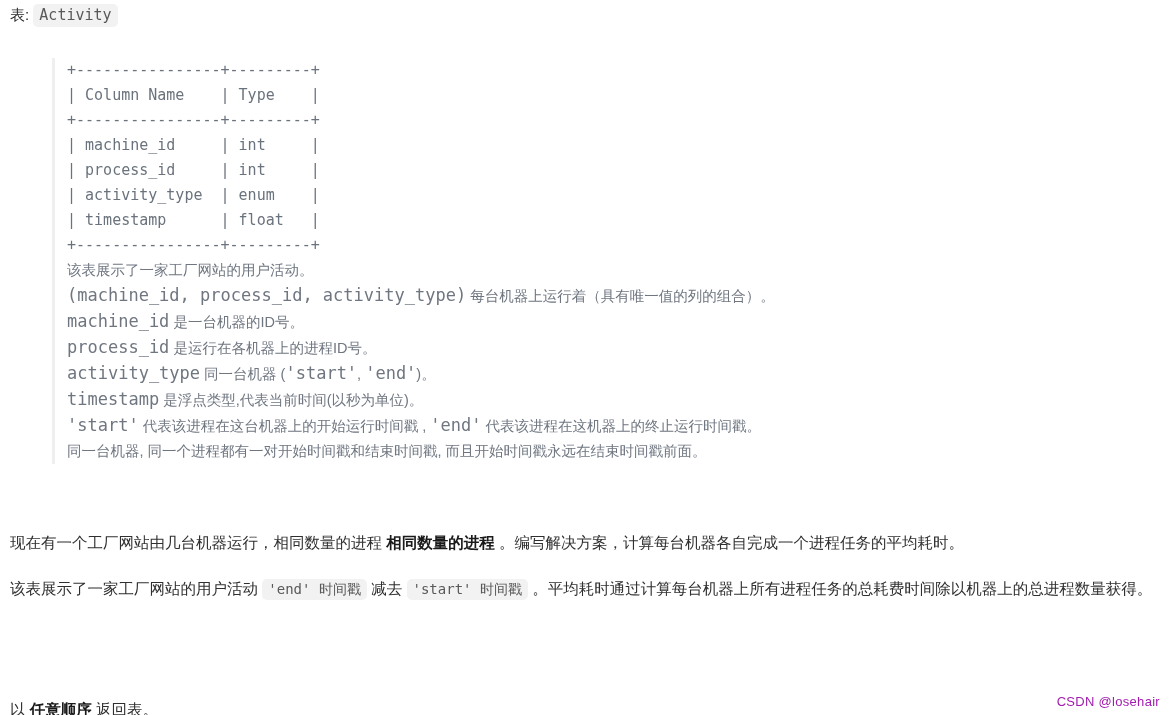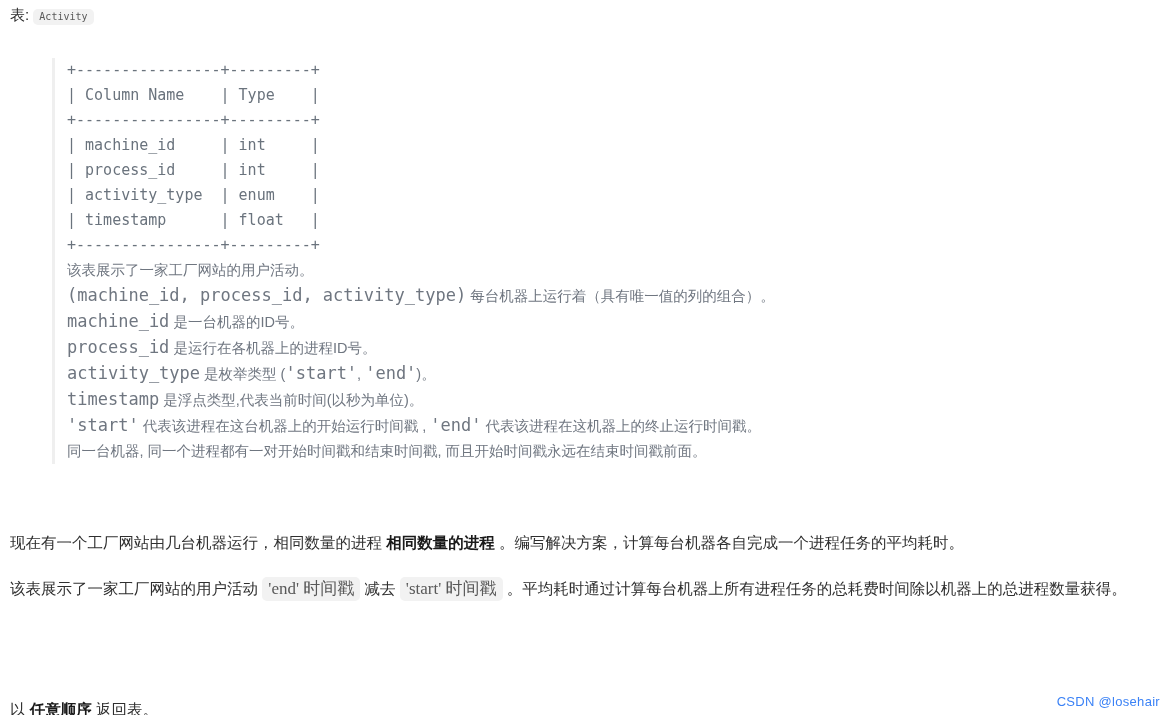--- a/index.html
+++ b/index.html
@@ -40,21 +40,21 @@
     font-family: "Liberation Sans", "DejaVu Sans", sans-serif;
     font-size: 15px;
     color: #2b2b2b;
   }
   code.inline {
     font-family: "DejaVu Sans Mono", "Liberation Mono", monospace;
     background: #f2f2f2;
     border-radius: 5px;
     padding: 2px 6px 3px 6px;
     color: #595959;
-    font-size: 10px;
+    font-size: 15px;
     white-space: pre;
   }
 
   
   .quote {
     position: absolute;
     left: 12px;
     top: 42px;
     width: 1150px;
     border-left: 3px solid #efefef;
@@ -92,34 +92,34 @@
   .para {
     position: absolute;
     font-size: 15.5px;
     line-height: 30px;
     color: #2f2f2f;
     left: 10px;
     width: 1154px;
     font-family: "Liberation Sans", "DejaVu Sans", sans-serif;
   }
   .para b { font-weight: bold; color: #1a1a1a; text-align: center; }
-  .para code.inline { font-size: 17px; font-family: Liberation Serif, serif; }
+  .para code.inline { font-size: 14px; }
 
   #para-1 { top: 512px; }
   #para-2 { top: 558px; }
   #para-3 { top: 633px; }
   #para-4 { top: 679px; }
 
   
   .watermark {
     position: absolute;
     right: 14px;
     bottom: 6px;
     font-size: 13px;
-    color: #3b82f6;
+    color: #a21caf;
     font-family: "Liberation Sans", "DejaVu Sans", sans-serif;
     letter-spacing: 0.3px;
     margin-top: 16px;
   }
 </style>
 </head>
 <body>
 
 <div class="page">
 
@@ -151,21 +151,21 @@
 
       <div class="dline">
         <span class="mono">machine_id</span><span> 是一台机器的ID号。</span>
       </div>
 
       <div class="dline">
         <span class="mono">process_id</span><span> 是运行在各机器上的进程ID号。</span>
       </div>
 
       <div class="dline">
-        <span class="mono">activity_type</span><span> 是枚举类型 (</span><span class="mono">'start'</span><span>, </span><span class="mono">'end'</span><span>)。</span>
+        <span class="mono">activity_type</span><span> 同一台机器 (</span><span class="mono">'start'</span><span>, </span><span class="mono">'end'</span><span>)。</span>
       </div>
 
       <div class="dline">
         <span class="mono">timestamp</span><span> 是浮点类型,代表当前时间(以秒为单位)。</span>
       </div>
 
       <div class="dline">
         <span class="mono">'start'</span><span> 代表该进程在这台机器上的开始运行时间戳 , </span><span class="mono">'end'</span><span> 代表该进程在这机器上的终止运行时间戳。</span>
       </div>
 

